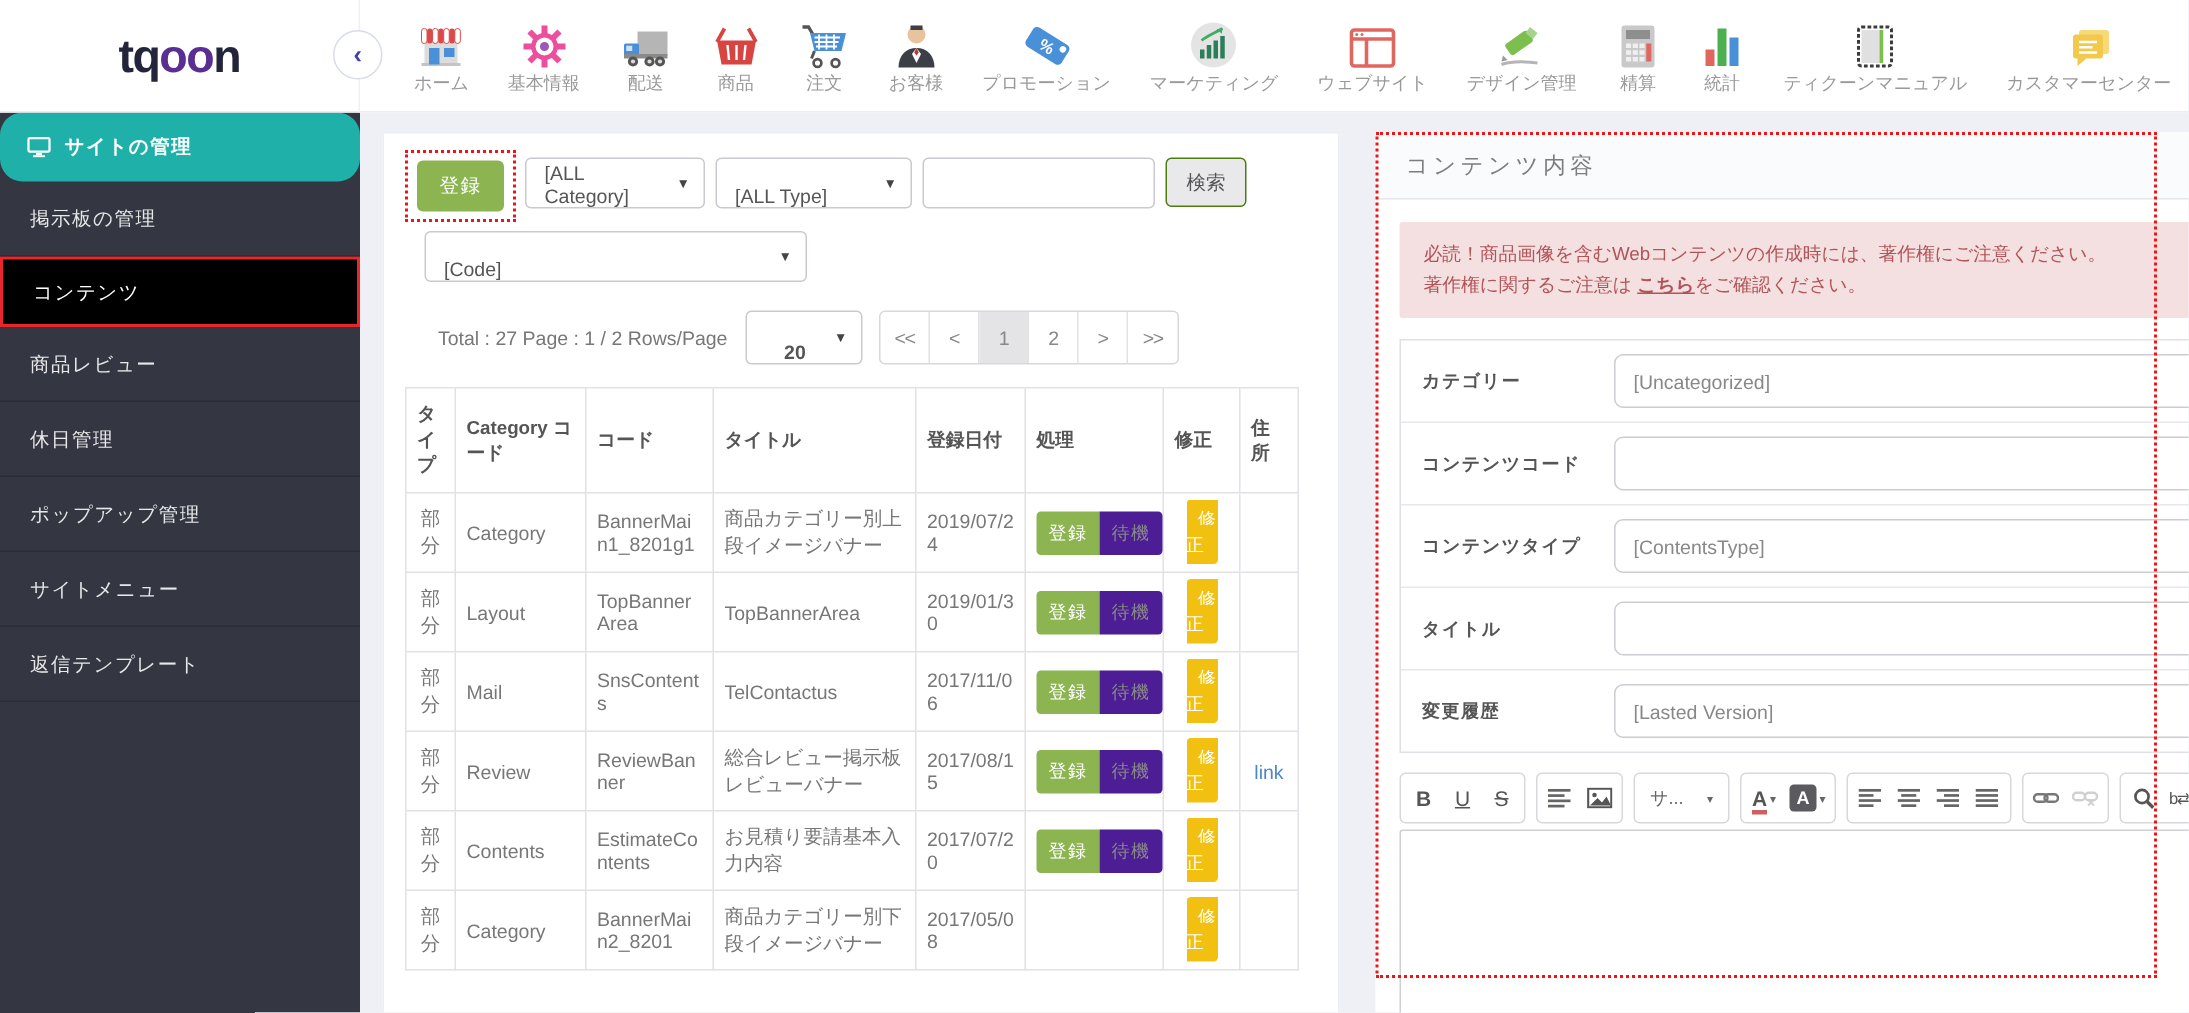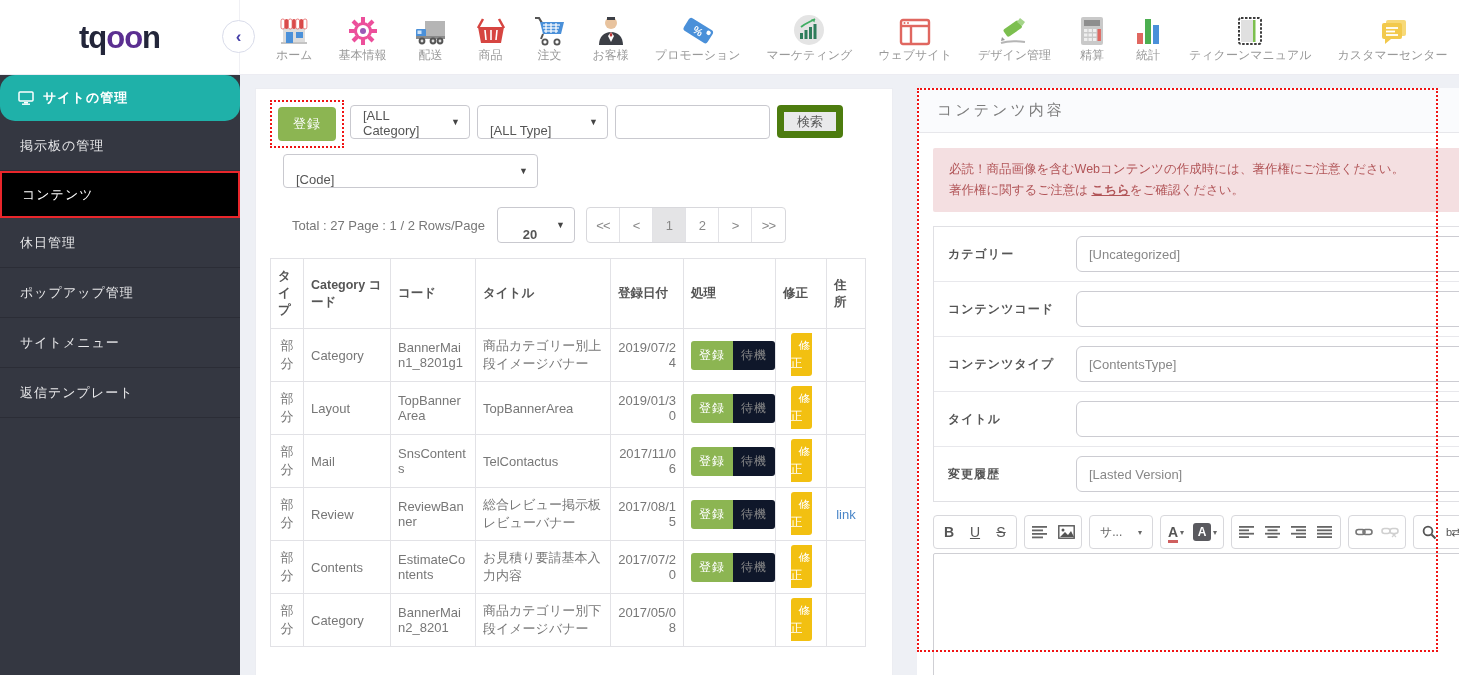--- a/index.html
+++ b/index.html
@@ -43,21 +43,21 @@
   .filter-row { display:flex; align-items:flex-start; }
   .reg-wrap { border:2px dotted #f01414; padding:5px 6px; margin-right:6px; }
   .btn-green { background:#8cb552; color:#fff; font-size:13px; border:none; border-radius:4px;
     padding:8px 15px; cursor:pointer; letter-spacing:1px; }
   .sel { position:relative; background:#fff; border:1px solid #c9c9cf; border-radius:4px; height:34px;
     font-size:13px; color:#555; display:flex; align-items:flex-end; padding:0 24px 0 12px; cursor:pointer; }
   .sel .caret { position:absolute; right:9px; top:50%; transform:translateY(-50%); font-size:9px; color:#444; }
   .filter-row .sel { margin-top:5px; }
   .txt-input { border:1px solid #c9c9cf; border-radius:4px; height:34px; width:155px; margin-top:5px;
     margin-left:7px; padding:0 10px; font-size:13px; color:#555; }
-  .btn-search { background:#e9e9eb; border:7px solid #4d7c0f; border-radius:4px; height:33px;
+  .btn-search { background:#e9e9eb; border:1px solid #4d7c0f; border-radius:4px; height:33px;
     padding:0 13px; font-size:13px; color:#555; margin-left:7px; margin-top:5px; cursor:pointer; }
   .code-row { margin-top:6px;padding-left:13px; }
   .code-row .sel { width:255px; }
 
   .page-row { margin-top:19px; display:flex; align-items:center; }
   .summary { font-size:13px; color:#777;margin-left:22px; }
   .rows-sel { width:78px; height:36px; margin-left:12px; }
   .rows-sel .inner { flex:1; text-align:center;font-weight:bold; }
   .pager { display:flex; border:1px solid #d8d8dc; border-radius:4px; margin-left:11px; overflow:hidden; background:#fff; }
   .pager .pcell { width:33px; height:34px; display:flex; align-items:center; justify-content:center;
@@ -68,25 +68,25 @@
   table.grid { border-collapse:collapse; margin-top:15px; table-layout:fixed; width:595px; }
   table.grid th, table.grid td { border:1px solid #e2e2e6; font-size:13px; vertical-align:middle;
     padding:8px 7px; word-break:break-all; }
   table.grid th { color:#555; font-weight:bold; text-align:left; height:70px; font-size:12.5px; }
   table.grid td { color:#777; height:52px; }
   .col-type { width:33px; } .col-cat { width:87px; } .col-code { width:85px; }
   .col-title { width:135px; } .col-date { width:73px; } .col-act { width:92px; }
   .col-edit { width:51px; } .col-link { width:39px; }
   td.c-type { text-align:center; color:#666; }
   td.c-title { color:#555; } td.c-code { color:#888; }
-  td.c-date { text-align:right; }
+  td.c-date { text-align:left; }
   td.c-edit, td.c-link { text-align:center; padding:8px 3px; }
   .badge-pair { display:inline-flex; white-space:nowrap; }
   .badge-reg { background:#8cb552; color:#fff; font-size:12px; padding:6px 8px; border-radius:3px 0 0 3px; letter-spacing:1px; }
-  .badge-wait { background:#0f172a; color:#888; font-size:12px; padding:6px 8px; border-radius:0 3px 3px 0; letter-spacing:1px; }
+  .badge-wait { background:#4c1d95; color:#888; font-size:12px; padding:6px 8px; border-radius:0 3px 3px 0; letter-spacing:1px; }
   .badge-edit { background:#f2c011; color:#fff; font-size:12px; padding:6px 8px; border-radius:3px; cursor:pointer; letter-spacing:1px; }
   .cell-link { color:#4a86c8; cursor:pointer; }
 
   
   .detail-card { position:absolute; left:677px; top:13px; width:600px; height:587px; background:#fff; }
   .detail-head { height:45px; background:#fafbfd; display:flex; align-items:center; padding-left:20px;
     font-size:15px; color:#7d7d7d; letter-spacing:3px; border-bottom:1px solid #e7e7eb; }
   .notice { margin:15px 16px 0 16px; background:#f4dfe1; border-radius:2px; padding:11px 16px;
     font-size:12.5px; color:#b15457; line-height:21px; }
   .notice a { color:#b15457; font-weight:bold; text-decoration:underline; cursor:pointer; }
@@ -353,20 +353,23 @@
         <rect x="4" y="12.5" width="8" height="1.4" fill="#fff"></rect>
     </svg>
     <span>サイトの管理</span>
   </div>
   <div id="side-items">
       <div class="side-item">
         <span>掲示板の管理</span>
       </div>
       <div class="side-item selected">
         <span>コンテンツ</span>
+      </div>
+      <div class="side-item">
+        <span>商品レビュー</span>
       </div>
       <div class="side-item">
         <span>休日管理</span>
       </div>
       <div class="side-item">
         <span>ポップアップ管理</span>
       </div>
       <div class="side-item">
         <span>サイトメニュー</span>
       </div>

